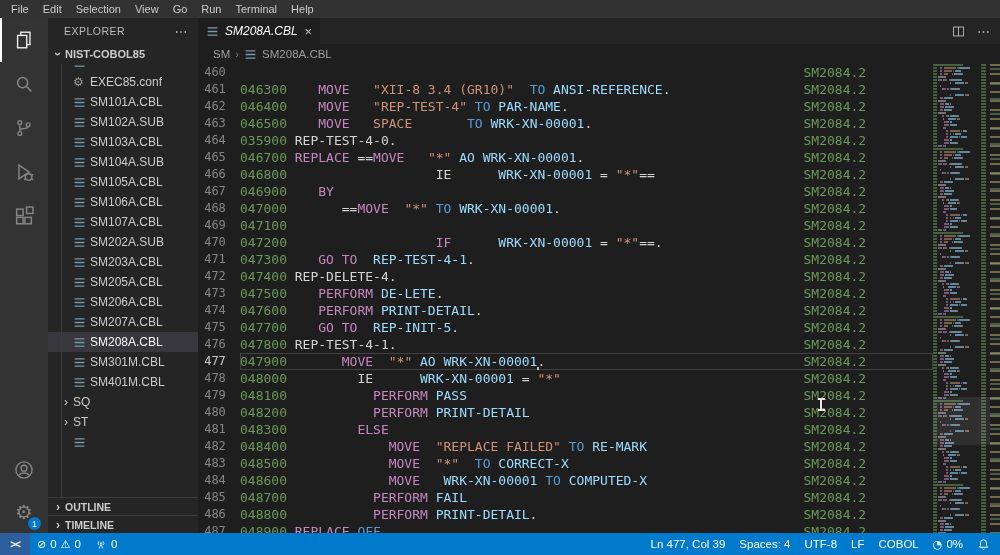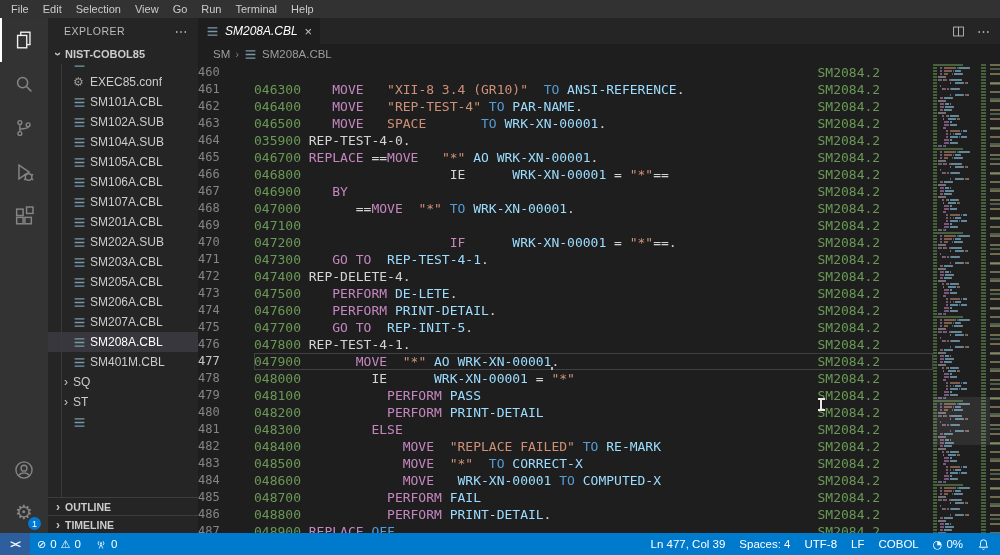--- a/index.html
+++ b/index.html
@@ -60,21 +60,21 @@
   .breadcrumbs{height:20px;display:flex;align-items:center;gap:5px;padding-left:15px;
     font-size:11.5px;color:#9d9d9d;flex:none}
   .bc-sep{color:#7d7d7d}
   .bc-icon{display:flex;color:#7a99a8}
 
   
   .editor-main{flex:1;display:flex;min-height:0;position:relative}
   .code-area{flex:1;overflow:hidden;font-family:"DejaVu Sans Mono",monospace;
     font-size:13px;line-height:17px}
   .cl{display:flex;height:17px}
-  .ln{width:34px;flex:none;text-align:left;margin-right:22px;color:#858585;font-size:12px;line-height:17px}
+  .ln{width:34px;flex:none;text-align:center;margin-right:8px;color:#858585;font-size:12px;line-height:17px}
   .curline .ln{color:#c6c6c6}
   .ct{flex:1;position:relative;white-space:pre;color:#d4d4d4;overflow:hidden}
   .curline .ct{box-shadow:inset 0 0 0 1px #404045}
   .ltag{position:absolute;left:72ch;top:0;color:#6a9955}
   .tk-cm{color:#6a9955}.tk-sq{color:#6a9955}.tk-kw{color:#c586c0}.tk-kw2{color:#569cd6}
   .tk-str{color:#ce9178}.tk-id{color:#9cdcfe}.tk-pl{color:#d4d4d4}
   .caret{display:inline-block;width:0;position:relative}
   .caret::after{content:"";position:absolute;left:0;top:1px;width:2px;height:15px;background:#bbbbbb}
 
   
@@ -227,20 +227,32 @@
         </div>
         <div class="tree-row">
           <span class="inner" style="display: flex; align-items: center;">
             <span class="ficon">
               <svg viewBox="0 0 16 16" width="13" height="13">
                 <g stroke="#7a99a8" stroke-width="1.6" fill="none">
                   <path d="M2 3.5h12M2 8h12M2 12.5h12"></path>
                 </g>
               </svg>
             </span>
+            <span class="flabel">SM103A.CBL</span>
+          </span>
+        </div>
+        <div class="tree-row">
+          <span class="inner" style="display: flex; align-items: center;">
+            <span class="ficon">
+              <svg viewBox="0 0 16 16" width="13" height="13">
+                <g stroke="#7a99a8" stroke-width="1.6" fill="none">
+                  <path d="M2 3.5h12M2 8h12M2 12.5h12"></path>
+                </g>
+              </svg>
+            </span>
             <span class="flabel">SM104A.SUB</span>
           </span>
         </div>
         <div class="tree-row">
           <span class="inner" style="display: flex; align-items: center;">
             <span class="ficon">
               <svg viewBox="0 0 16 16" width="13" height="13">
                 <g stroke="#7a99a8" stroke-width="1.6" fill="none">
                   <path d="M2 3.5h12M2 8h12M2 12.5h12"></path>
                 </g>
@@ -275,32 +287,20 @@
         </div>
         <div class="tree-row">
           <span class="inner" style="display: flex; align-items: center;">
             <span class="ficon">
               <svg viewBox="0 0 16 16" width="13" height="13">
                 <g stroke="#7a99a8" stroke-width="1.6" fill="none">
                   <path d="M2 3.5h12M2 8h12M2 12.5h12"></path>
                 </g>
               </svg>
             </span>
-            <span class="flabel">SM201A.CBL</span>
-          </span>
-        </div>
-        <div class="tree-row">
-          <span class="inner" style="display: flex; align-items: center;">
-            <span class="ficon">
-              <svg viewBox="0 0 16 16" width="13" height="13">
-                <g stroke="#7a99a8" stroke-width="1.6" fill="none">
-                  <path d="M2 3.5h12M2 8h12M2 12.5h12"></path>
-                </g>
-              </svg>
-            </span>
             <span class="flabel">SM202A.SUB</span>
           </span>
         </div>
         <div class="tree-row">
           <span class="inner" style="display: flex; align-items: center;">
             <span class="ficon">
               <svg viewBox="0 0 16 16" width="13" height="13">
                 <g stroke="#7a99a8" stroke-width="1.6" fill="none">
                   <path d="M2 3.5h12M2 8h12M2 12.5h12"></path>
                 </g>
@@ -348,20 +348,32 @@
         <div class="tree-row selected">
           <span class="inner" style="display: flex; align-items: center;">
             <span class="ficon">
               <svg viewBox="0 0 16 16" width="13" height="13">
                 <g stroke="#7a99a8" stroke-width="1.6" fill="none">
                   <path d="M2 3.5h12M2 8h12M2 12.5h12"></path>
                 </g>
               </svg>
             </span>
             <span class="flabel">SM208A.CBL</span>
+          </span>
+        </div>
+        <div class="tree-row">
+          <span class="inner" style="display: flex; align-items: center;">
+            <span class="ficon">
+              <svg viewBox="0 0 16 16" width="13" height="13">
+                <g stroke="#7a99a8" stroke-width="1.6" fill="none">
+                  <path d="M2 3.5h12M2 8h12M2 12.5h12"></path>
+                </g>
+              </svg>
+            </span>
+            <span class="flabel">SM301M.CBL</span>
           </span>
         </div>
         <div class="tree-row">
           <span class="inner" style="display: flex; align-items: center;">
             <span class="ficon">
               <svg viewBox="0 0 16 16" width="13" height="13">
                 <g stroke="#7a99a8" stroke-width="1.6" fill="none">
                   <path d="M2 3.5h12M2 8h12M2 12.5h12"></path>
                 </g>
               </svg>

